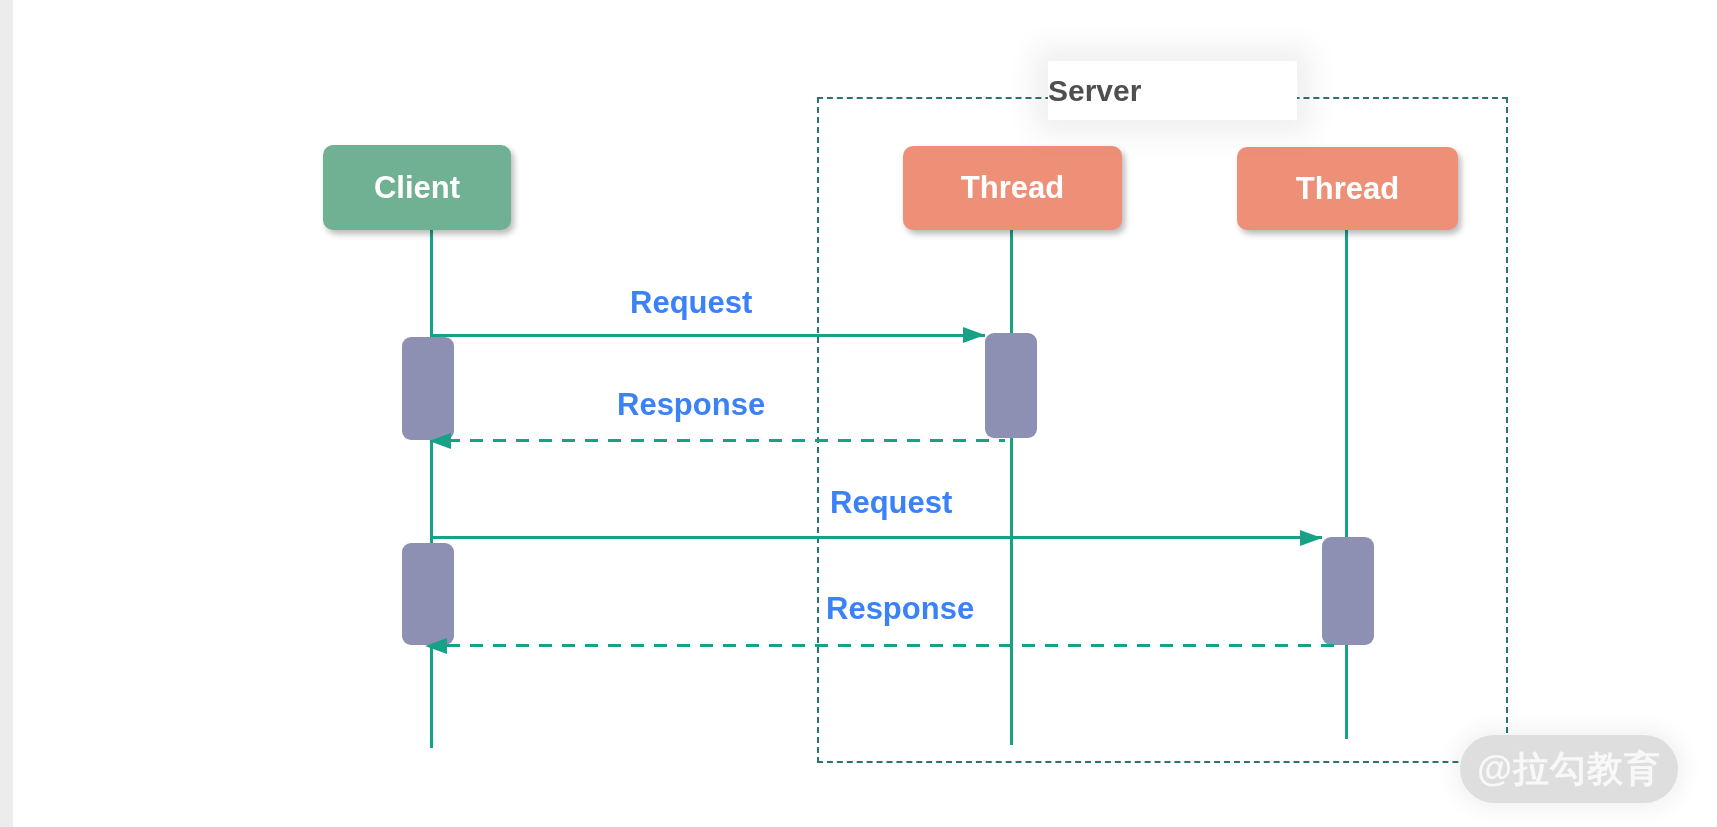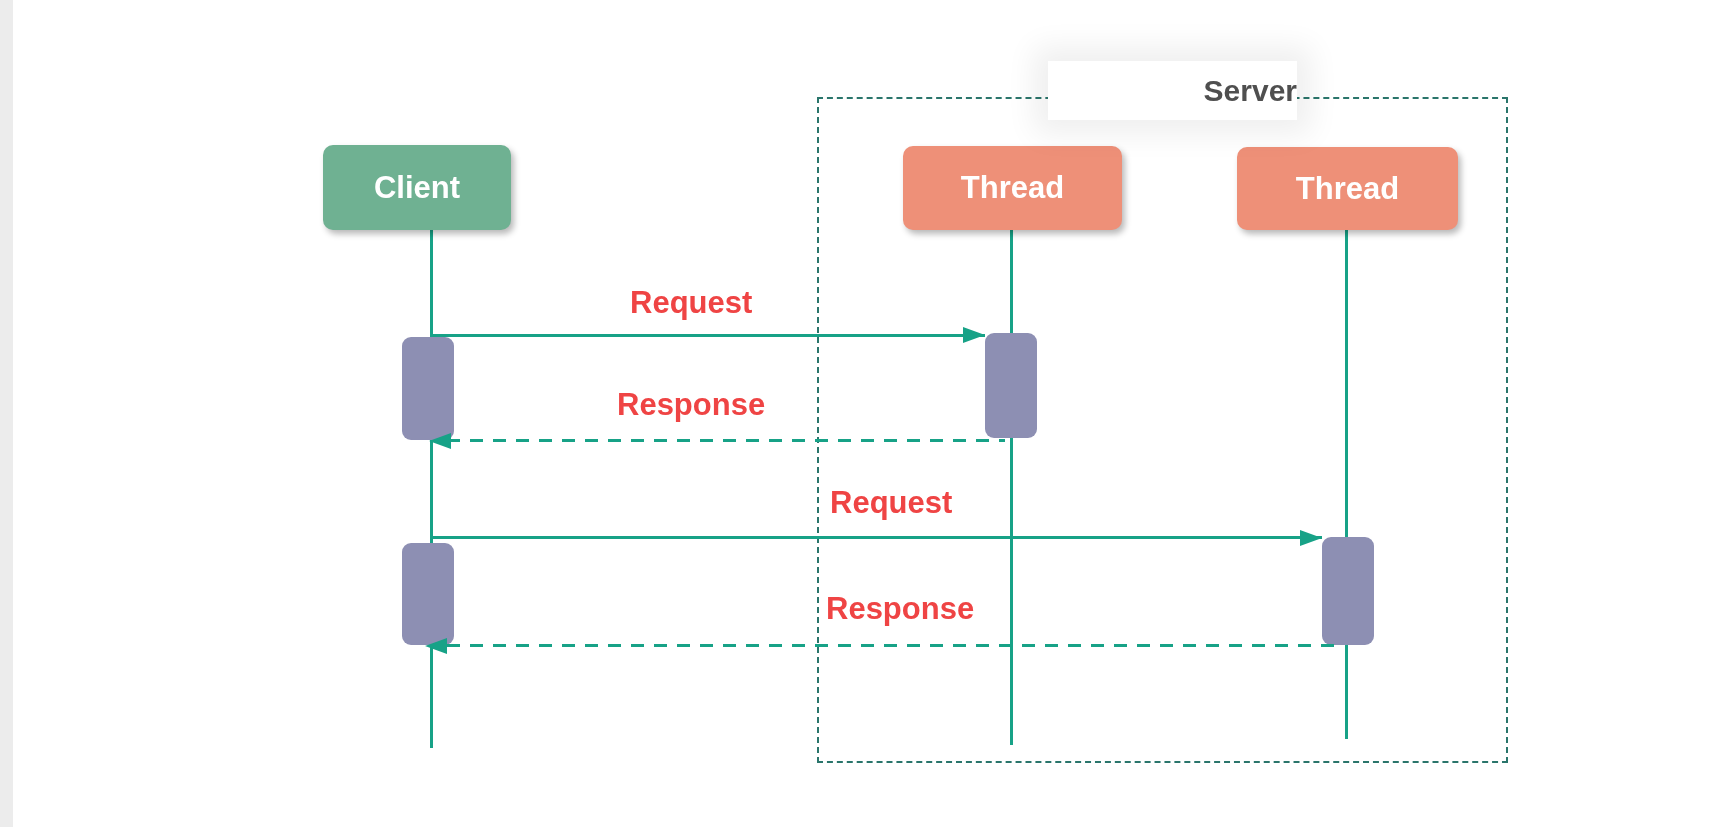--- a/index.html
+++ b/index.html
@@ -12,21 +12,21 @@
   
   #left-edge{left:0;top:0;width:13px;height:827px;background:#ececec;}
   
   #server-frame{
     left:817px;top:97px;width:691px;height:666px;box-sizing:border-box;
     border:2px dashed #2a756b;z-index:1;
   }
   #server-label{
     left:1048px;top:61px;width:249px;height:59px;background:#ffffff;
     box-shadow:0 0 30px 14px rgba(0,0,0,0.065);
-    display:flex;align-items:center;justify-content:flex-end;
+    display:flex;align-items:center;justify-content:flex-start;
     font-size:30px;font-weight:700;color:#4f4f4f;z-index:6;
   }
   
   .lifeline{width:3px;background:#17a287;z-index:2;}
   #lifeline-client{left:430px;top:230px;height:518px;}
   #lifeline-thread1{left:1010px;top:230px;height:515px;}
   #lifeline-thread2{left:1345px;top:230px;height:509px;}
   
   .actor{
     border-radius:10px;display:flex;align-items:center;justify-content:center;
@@ -62,21 +62,21 @@
     width:0;height:0;z-index:5;
     border-top:8px solid transparent;border-bottom:8px solid transparent;
     border-right:22px solid #17a287;
   }
   #head-req1{left:963px;top:327px;}
   #head-resp1{left:429px;top:433px;}
   #head-req2{left:1300px;top:530px;}
   #head-resp2{left:425px;top:638px;}
   
   .msg-label{
-    font-size:31px;font-weight:600;color:#ef4444;white-space:nowrap;z-index:6;
+    font-size:31px;font-weight:600;color:#3b82f6;white-space:nowrap;z-index:6;
   }
   #label-req1{left:630px;top:285px;}
   #label-resp1{left:617px;top:387px;}
   #label-req2{left:830px;top:485px;}
   #label-resp2{left:826px;top:591px;}
   
   #watermark{
     left:1460px;top:735px;width:218px;height:68px;border-radius:34px;
     background:#dedede;box-shadow:0 0 20px 8px rgba(0,0,0,0.05);
     display:flex;align-items:center;justify-content:center;
@@ -125,14 +125,17 @@
   <div class="abs arrow-right" id="head-req2"></div>
 
   <div class="abs msg-dashed" id="line-resp2"></div>
   <div class="abs arrow-left" id="head-resp2"></div>
 
   <div class="abs msg-label" id="label-req1">Request</div>
   <div class="abs msg-label" id="label-resp1">Response</div>
   <div class="abs msg-label" id="label-req2">Request</div>
   <div class="abs msg-label" id="label-resp2">Response</div>
 
+  <div class="abs" id="watermark">
+    <span>@拉勾教育</span>
+  </div>
 
 </div>
 
 </body></html>

